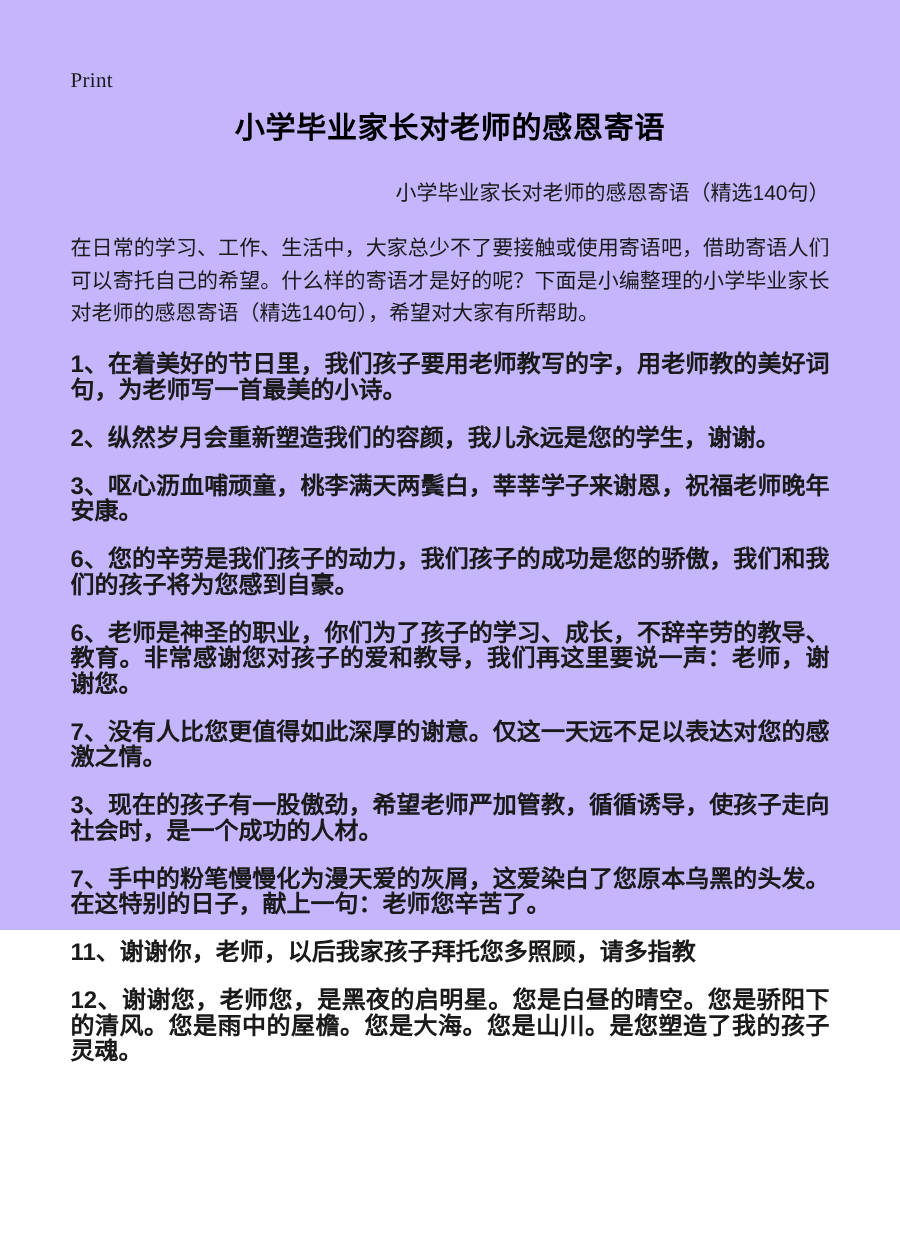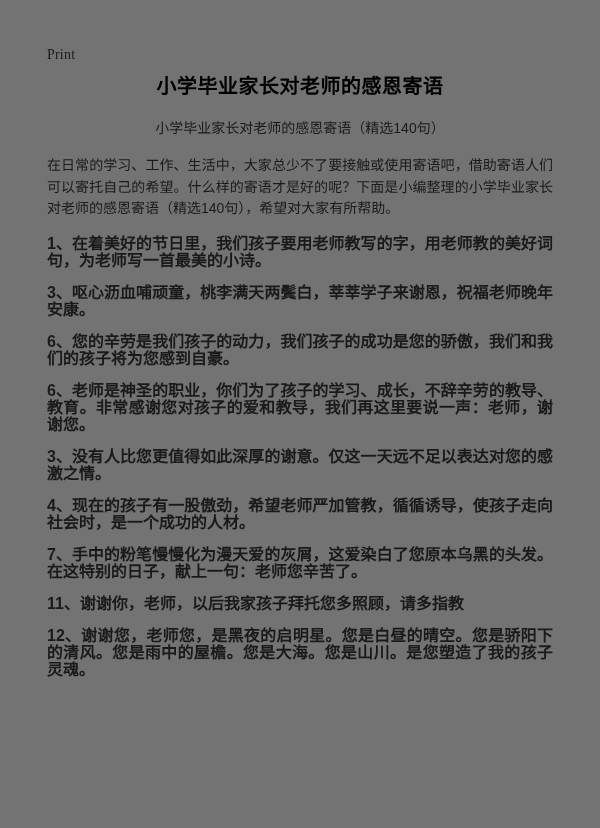--- a/index.html
+++ b/index.html
@@ -15,24 +15,24 @@
     font-family: "Liberation Sans", "DejaVu Sans", sans-serif;
     color: #1a1a1a;
     overflow: hidden;
   }
 
   .page {
     position: absolute;
     left: 0;
     top: 0;
     width: 600px;
-    height: 828px;
+    height: 620px;
     box-sizing: border-box;
     padding: 0;
-    background: #737373;
+    background: #c4b5fd;
   }
 
   .print-bar {
     position: absolute;
     left: 47px;
     top: 45px;
     height: 18px;
     line-height: 18px;
   }
   .print-link {
@@ -61,21 +61,21 @@
     margin: 0 0 18px 0;
     letter-spacing: 0.5px;
   }
 
   .doc-subtitle {
     font-size: 14px;
     font-weight: normal;
     color: #1a1a1a;
     line-height: 21px;
     margin: 0 0 16px 0;
-    text-align: center;
+    text-align: right;
   }
 
   .para {
     font-size: 14px;
     line-height: 21.5px;
     color: #1a1a1a;
     margin: 0 0 15px 0;
     text-align: justify;
     text-justify: inter-ideograph;
     word-break: break-all;
@@ -107,23 +107,24 @@
 
   <div class="content">
 
     <h1 class="doc-title">小学毕业家长对老师的感恩寄语</h1>
 
     <p class="doc-subtitle">小学毕业家长对老师的感恩寄语（精选140句）</p>
 
     <p class="para">在日常的学习、工作、生活中，大家总少不了要接触或使用寄语吧，借助寄语人们可以寄托自己的希望。什么样的寄语才是好的呢？下面是小编整理的小学毕业家长对老师的感恩寄语（精选140句），希望对大家有所帮助。</p>
 
     <p class="item">1、在着美好的节日里，我们孩子要用老师教写的字，用老师教的美好词句，为老师写一首最美的小诗。</p>
+    <p class="item">2、纵然岁月会重新塑造我们的容颜，我儿永远是您的学生，谢谢。</p>
     <p class="item">3、呕心沥血哺顽童，桃李满天两鬓白，莘莘学子来谢恩，祝福老师晚年安康。</p>
     <p class="item">6、您的辛劳是我们孩子的动力，我们孩子的成功是您的骄傲，我们和我们的孩子将为您感到自豪。</p>
     <p class="item">6、老师是神圣的职业，你们为了孩子的学习、成长，不辞辛劳的教导、教育。非常感谢您对孩子的爱和教导，我们再这里要说一声：老师，谢谢您。</p>
-    <p class="item">3、没有人比您更值得如此深厚的谢意。仅这一天远不足以表达对您的感激之情。</p>
-    <p class="item">4、现在的孩子有一股傲劲，希望老师严加管教，循循诱导，使孩子走向社会时，是一个成功的人材。</p>
+    <p class="item">7、没有人比您更值得如此深厚的谢意。仅这一天远不足以表达对您的感激之情。</p>
+    <p class="item">3、现在的孩子有一股傲劲，希望老师严加管教，循循诱导，使孩子走向社会时，是一个成功的人材。</p>
     <p class="item">7、手中的粉笔慢慢化为漫天爱的灰屑，这爱染白了您原本乌黑的头发。在这特别的日子，献上一句：老师您辛苦了。</p>
     <p class="item">11、谢谢你，老师，以后我家孩子拜托您多照顾，请多指教</p>
     <p class="item">12、谢谢您，老师您，是黑夜的启明星。您是白昼的晴空。您是骄阳下的清风。您是雨中的屋檐。您是大海。您是山川。是您塑造了我的孩子灵魂。</p>
 
   </div>
 </div>
 
 </body></html>

